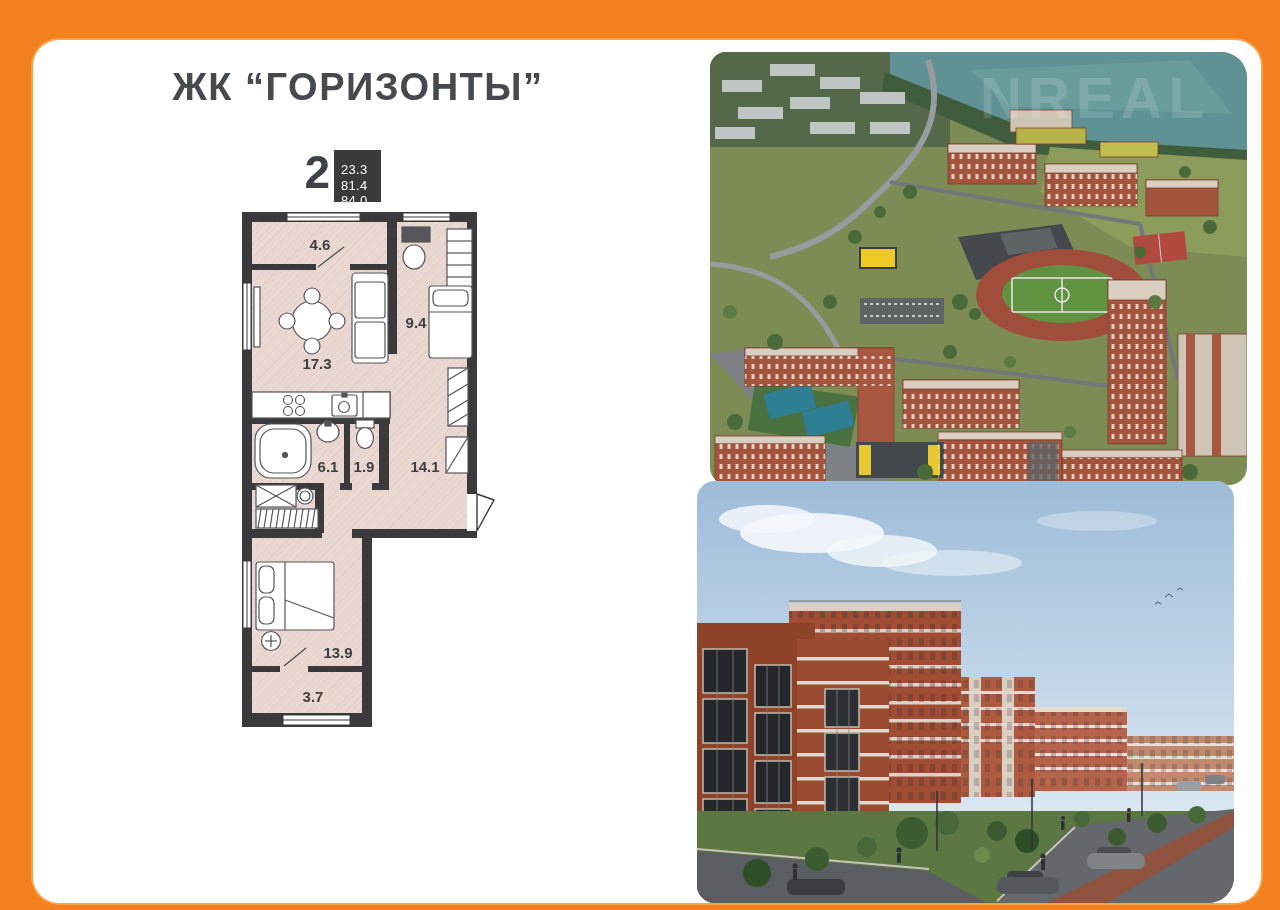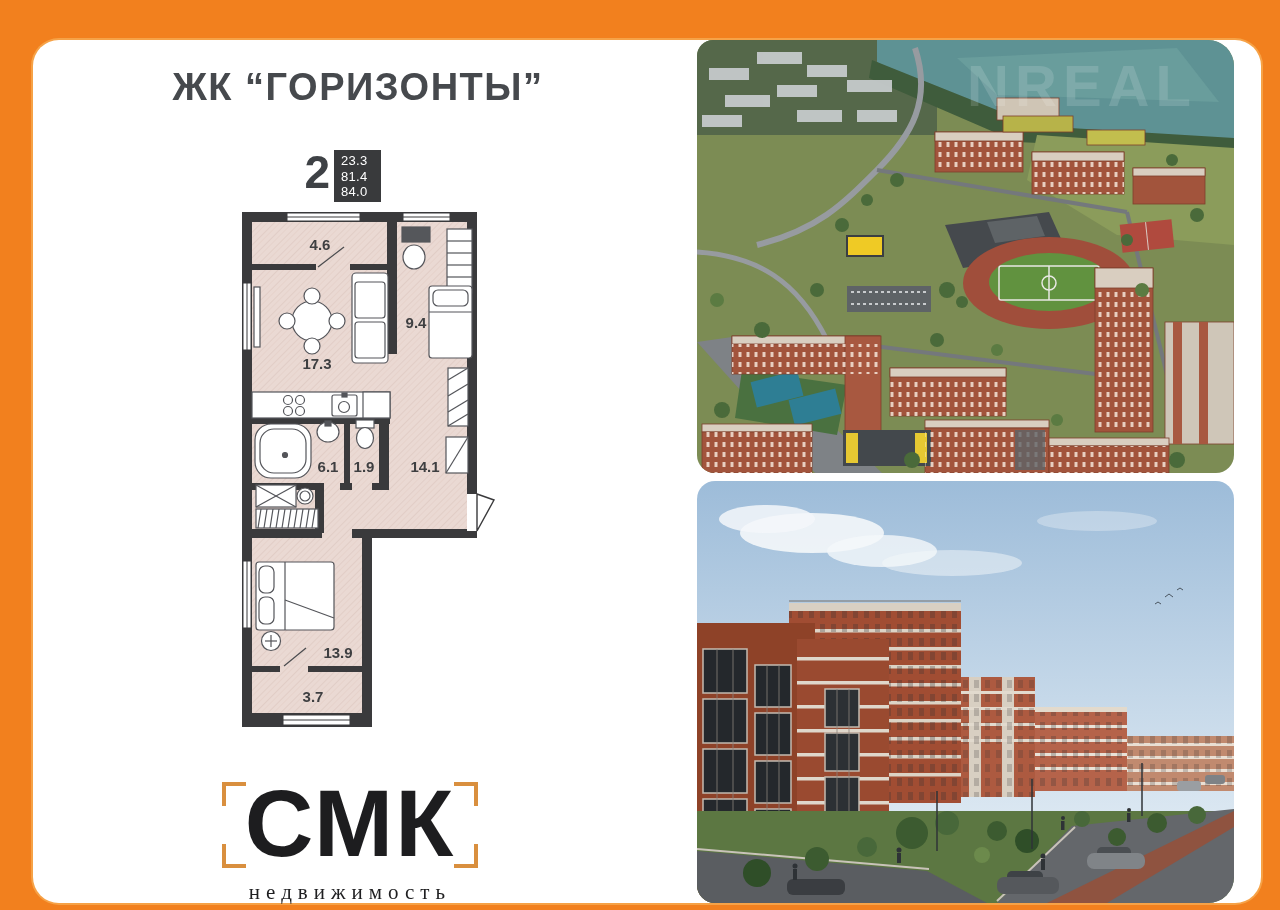--- a/index.html
+++ b/index.html
@@ -5,35 +5,35 @@
   html,body{margin:0;padding:0;background:#888;}
   .canvas{position:relative;width:1280px;height:910px;background:#F2801E;overflow:hidden;
           font-family:"Liberation Sans",sans-serif;}
   .panel{position:absolute;left:33px;top:40px;width:1228px;height:863px;background:#FFFFFF;
          border-radius:26px;box-shadow:0 0 0 2px rgba(255,225,150,.35);}
   .title{position:absolute;left:55px;top:26px;width:540px;text-align:center;
          font-size:38px;font-weight:700;letter-spacing:1.5px;color:#46494D;}
   .badge-num{position:absolute;left:245px;top:106px;width:52px;text-align:right;
              font-size:46px;line-height:52px;font-weight:700;color:#3E4145;}
   .badge-box{position:absolute;left:301px;top:110px;width:47px;height:52px;background:#393A3C;
-             padding-top:3px;box-sizing:border-box;}
+             padding-top:12px;box-sizing:border-box;}
   .badge-box div{color:#FFFFFF;font-size:13px;line-height:15.5px;padding-left:7px;letter-spacing:.3px;}
   .plan{position:absolute;left:205px;top:170px;}
   .logo-box{position:absolute;left:189px;top:742px;width:256px;height:86px;}
   .logo-box .cm{position:absolute;width:20px;height:20px;}
   .cm.tl{left:0;top:0;border-left:4px solid #D98F3E;border-top:4px solid #D98F3E;}
   .cm.tr{right:0;top:0;border-right:4px solid #D98F3E;border-top:4px solid #D98F3E;}
   .cm.bl{left:0;bottom:0;border-left:4px solid #D98F3E;border-bottom:4px solid #D98F3E;}
   .cm.br{right:0;bottom:0;border-right:4px solid #D98F3E;border-bottom:4px solid #D98F3E;}
   .logo-text{position:absolute;left:-20px;top:-8px;width:296px;text-align:center;
              font-size:95px;line-height:98px;font-weight:700;letter-spacing:2px;color:#1D1D1F;}
   .logo-sub{position:absolute;left:160px;top:840px;width:314px;text-align:center;
             font-family:"Liberation Serif",serif;font-size:21px;letter-spacing:6px;color:#1F1F21;}
   .photo{position:absolute;left:664px;overflow:hidden;}
-  .photo1{top:0;width:537px;height:433px;border-radius:16px 26px 18px 18px;}
+  .photo1{top:12px;width:537px;height:433px;border-radius:16px 26px 18px 18px;margin-left:13px;}
   .photo2{top:441px;width:537px;height:422px;border-radius:18px 18px 26px 18px;}
   svg{display:block;}
 </style>
 </head>
 <body>
 
 <div class="canvas">
   <div class="panel">
 
     <div class="title">ЖК “ГОРИЗОНТЫ”</div>
@@ -186,28 +186,20 @@
         <text x="317" y="369">17.3</text>
         <text x="416" y="328">9.4</text>
         <text x="328" y="472">6.1</text>
         <text x="364" y="472">1.9</text>
         <text x="425" y="472">14.1</text>
         <text x="338" y="658">13.9</text>
         <text x="313" y="702">3.7</text>
       </g>
     </svg>
 
-    <div class="logo-box">
-      <span class="cm tl"></span>
-      <span class="cm tr"></span>
-      <span class="cm bl"></span>
-      <span class="cm br"></span>
-      <div class="logo-text">СМК</div>
-    </div>
-    <div class="logo-sub">недвижимость</div>
 
     <div class="photo photo1">
       <svg width="537" height="433" viewBox="0 0 537 433">
         <defs>
           <pattern id="win1" width="8" height="10" patternUnits="userSpaceOnUse">
             <rect x="1.5" y="2" width="3" height="5" fill="rgba(255,248,238,0.75)"></rect>
           </pattern>
         </defs>
         <rect width="537" height="433" fill="#7C8C54"></rect>
         <rect width="240" height="95" fill="#55684A"></rect>

